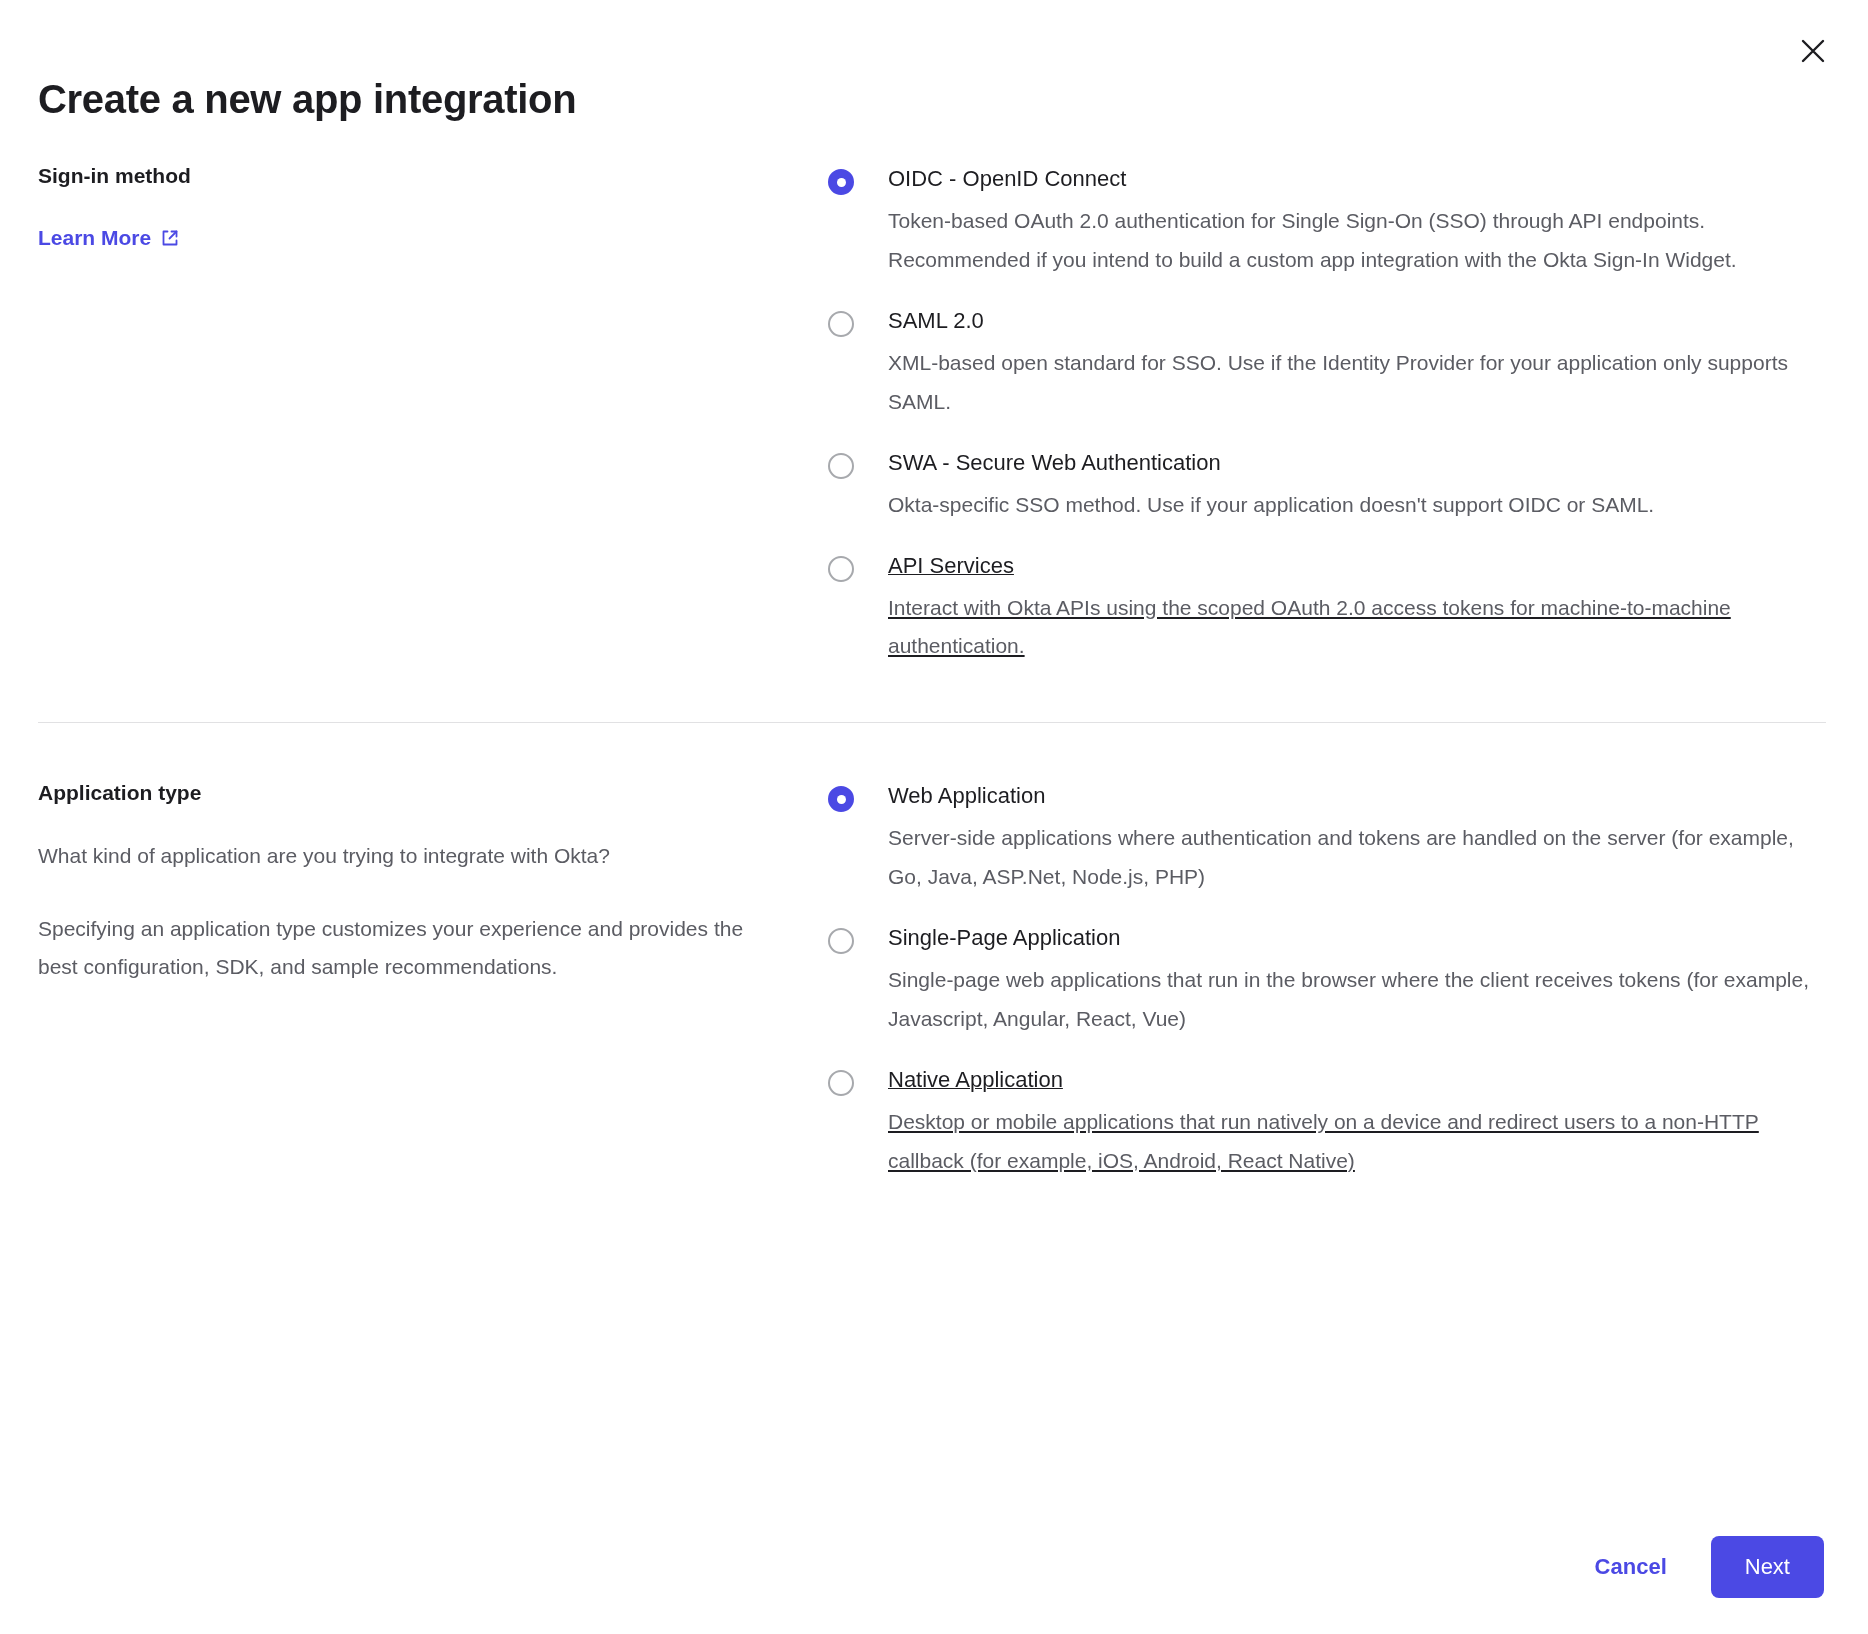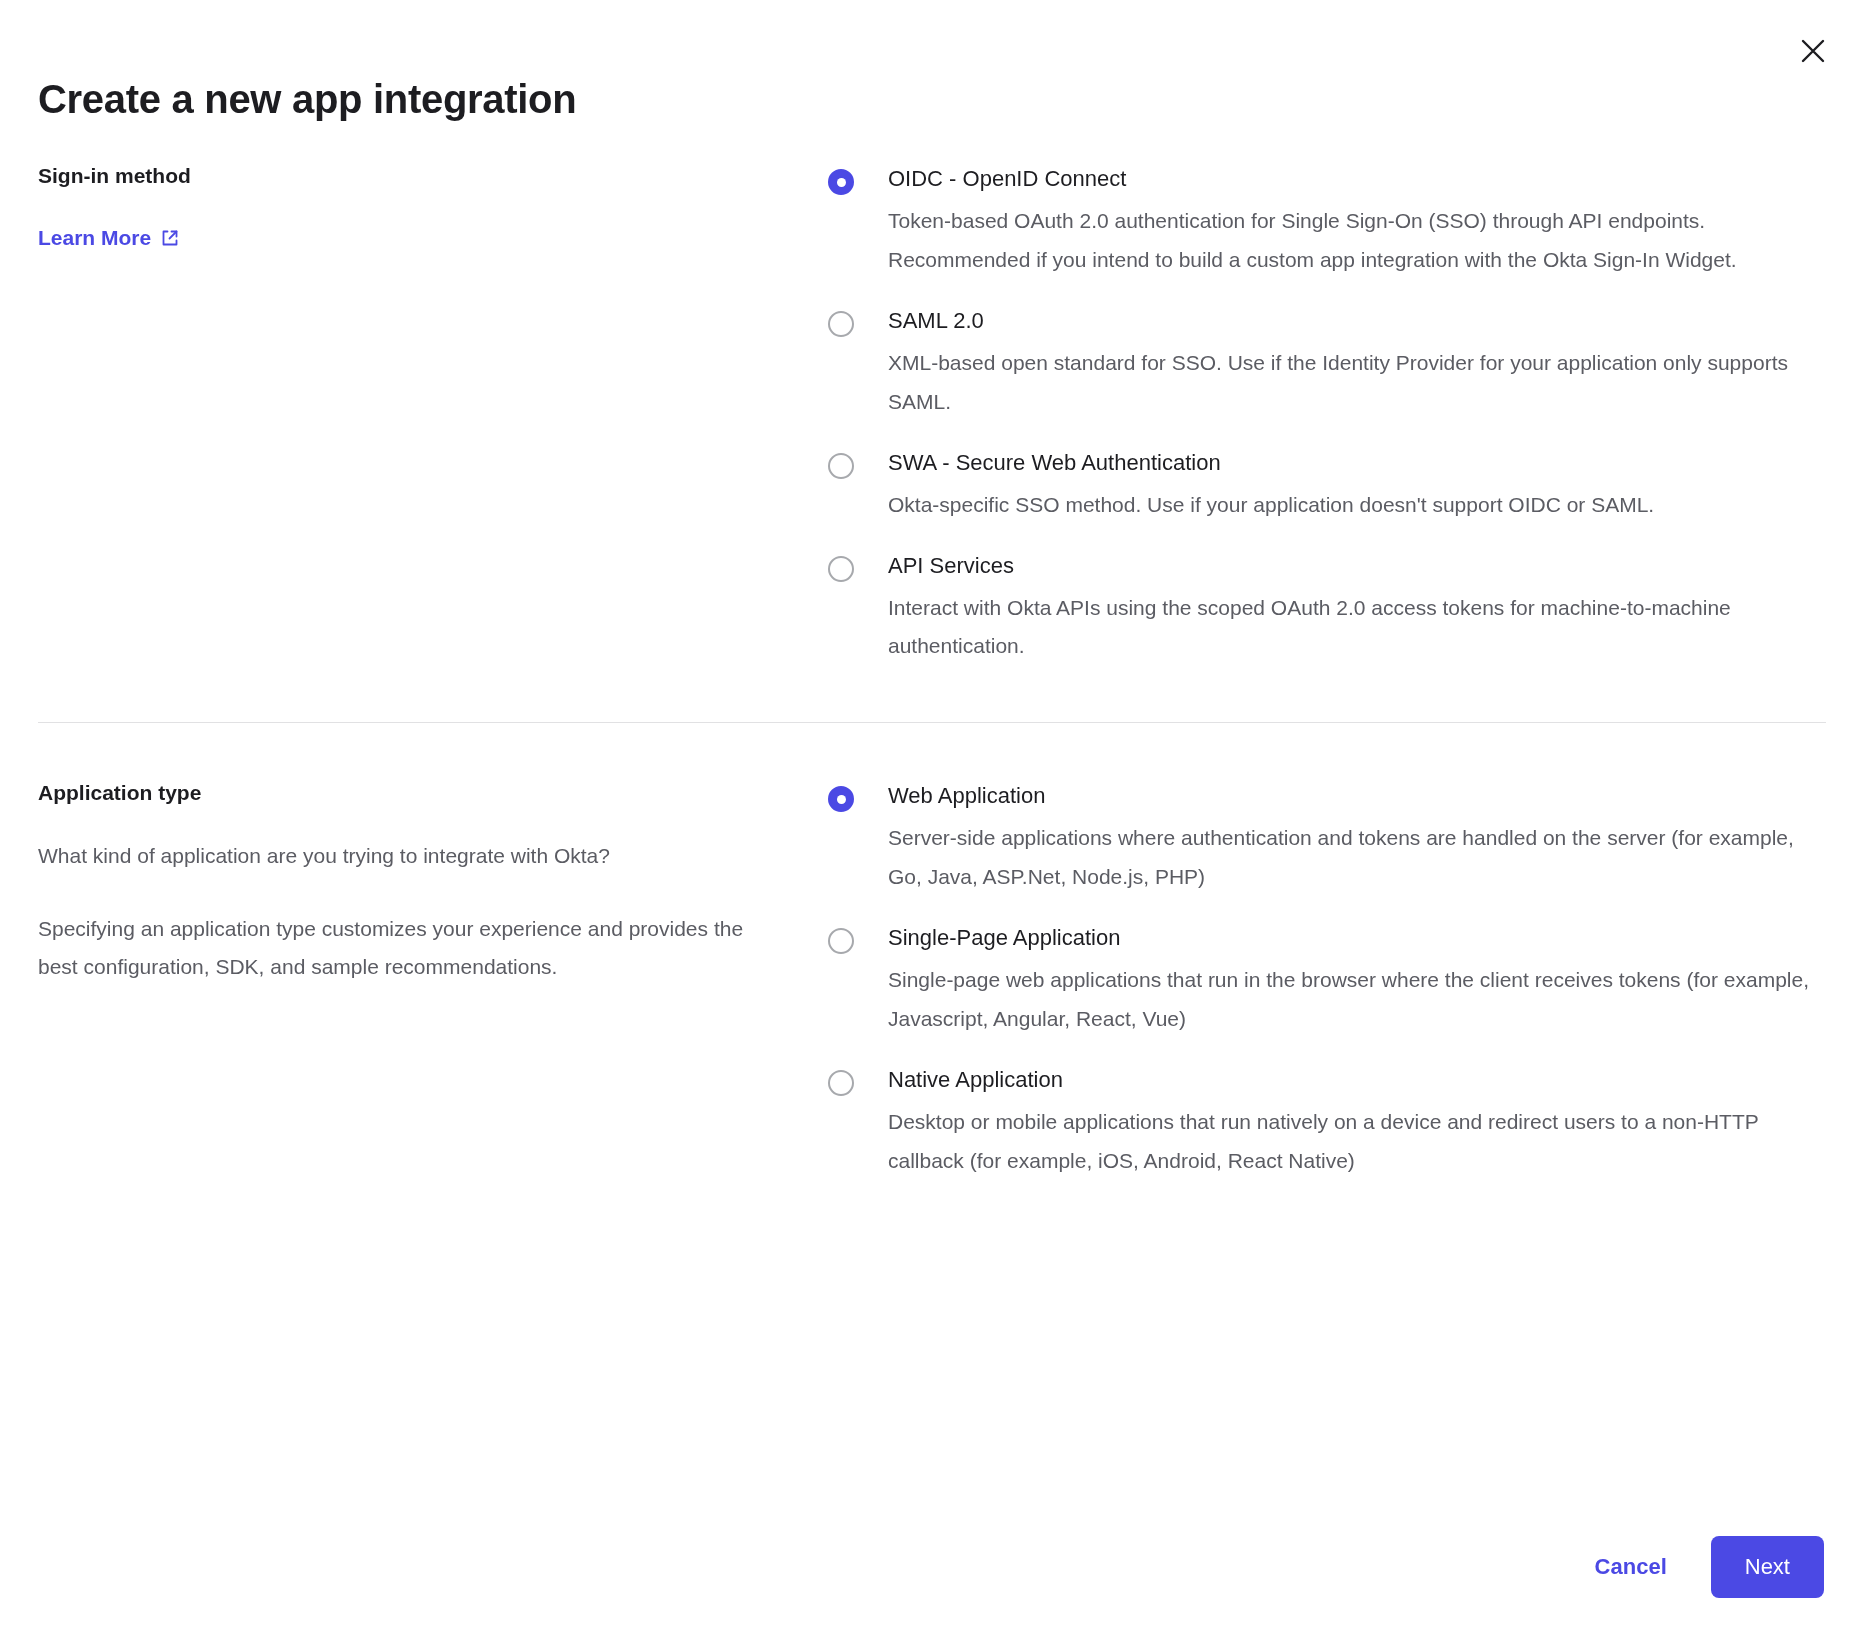--- a/index.html
+++ b/index.html
@@ -86,21 +86,21 @@
   }
   .helper-text.second { margin-top: 34px; }
 
   
   .option {
     display: flex;
     align-items: flex-start;
     margin-bottom: 24px;
     cursor: pointer;
   }
-  .option:last-child { margin-bottom: 0; }
+  .option:last-child { margin-bottom: 0; text-decoration: underline; }
   .radio {
     flex: 0 0 auto;
     width: 26px;
     height: 26px;
     border-radius: 50%;
     border: 2px solid #a7a9ad;
     background: #fff;
     margin-top: 7px;
     margin-right: 22px;
     position: relative;

